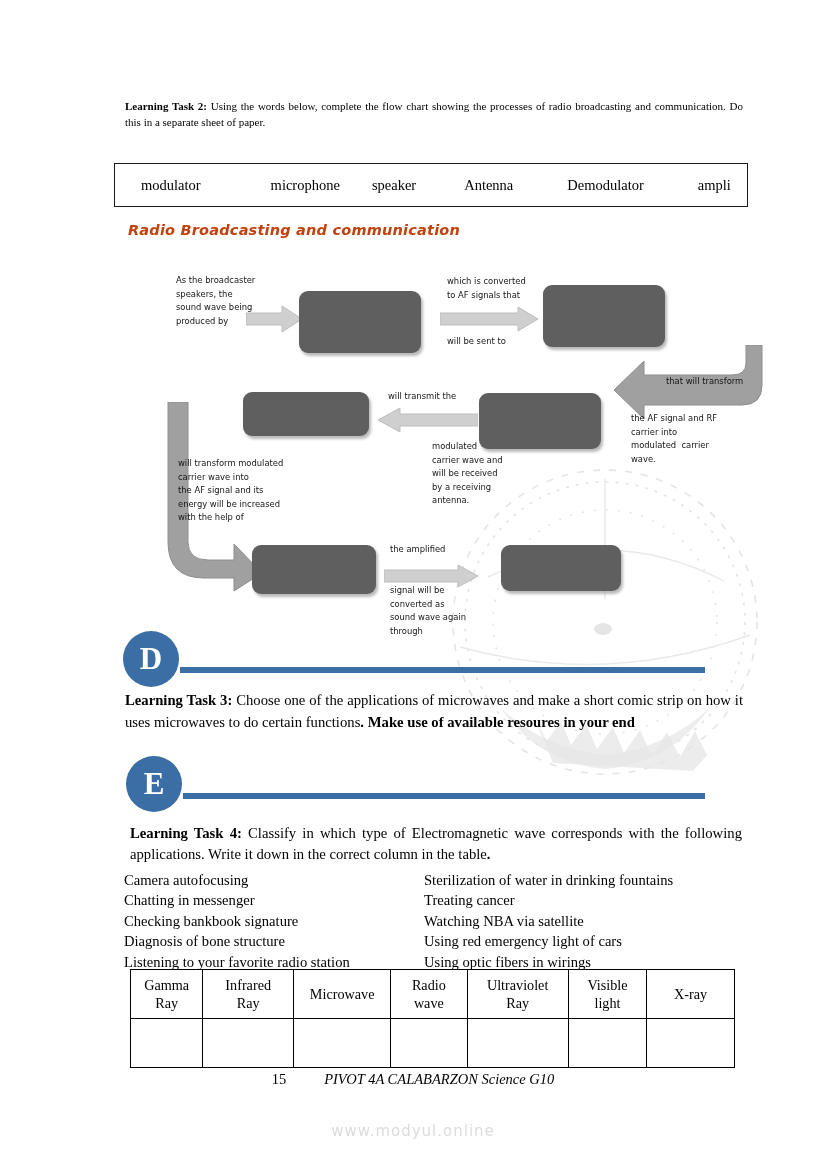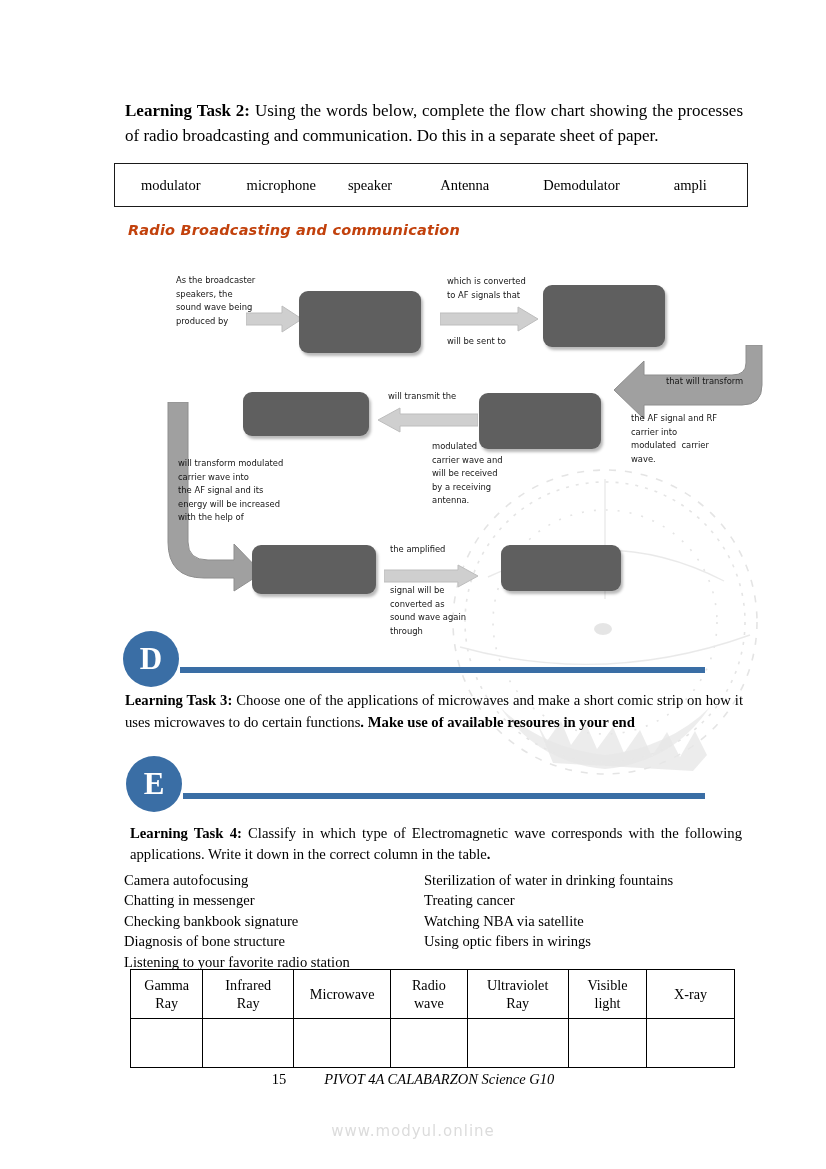--- a/index.html
+++ b/index.html
@@ -20,21 +20,21 @@
     overflow: hidden;
   }
   .bold  { font-weight: bold; }
 
   
   #task2-intro {
     position: absolute;
     left: 125px;
     top: 99px;
     width: 618px;
-    font-size: 17px;
+    font-size: 11px;
     line-height: 1.45;
     text-align: justify;
   }
   #task2-intro .tlabel { font-weight: bold; }
 
   
   #word-bank {
     position: absolute;
     left: 114px;
     top: 163px;
@@ -43,21 +43,21 @@
     border: 1.3px solid #1a1a1a;
     box-sizing: border-box;
     display: flex;
     align-items: center;
   }
   #word-bank .wb-word {
     font-size: 14.5px;
     white-space: nowrap;
   }
   #word-bank .wb-word:nth-child(1) { margin-left: 26px; }
-  #word-bank .wb-word:nth-child(2) { margin-left: 46px; }
+  #word-bank .wb-word:nth-child(2) { margin-left: 70px; }
   #word-bank .wb-word:nth-child(3) { margin-left: 32px; }
   #word-bank .wb-word:nth-child(4) { margin-left: 48px; }
   #word-bank .wb-word:nth-child(5) { margin-left: 54px; }
   #word-bank .wb-word:nth-child(6) { margin-left: 54px; }
 
   
   #flowchart {
     position: absolute;
     left: 0;
     top: 212px;
@@ -352,20 +352,21 @@
       <li>Camera autofocusing</li>
       <li>Chatting in messenger</li>
       <li>Checking bankbook signature</li>
       <li>Diagnosis of bone structure</li>
       <li>Listening to your favorite radio station</li>
     </ul>
     <ul class="col-right">
       <li>Sterilization of water in drinking fountains</li>
       <li>Treating cancer</li>
       <li>Watching NBA via satellite</li>
+      <li>Using red emergency light of cars</li>
       <li>Using optic fibers in wirings</li>
     </ul>
   </div>
 
   <table id="em-table">
     <colgroup>
       <col style="width:70px">
         <col style="width:88px">
         <col style="width:94px">
       <col style="width:74px">

